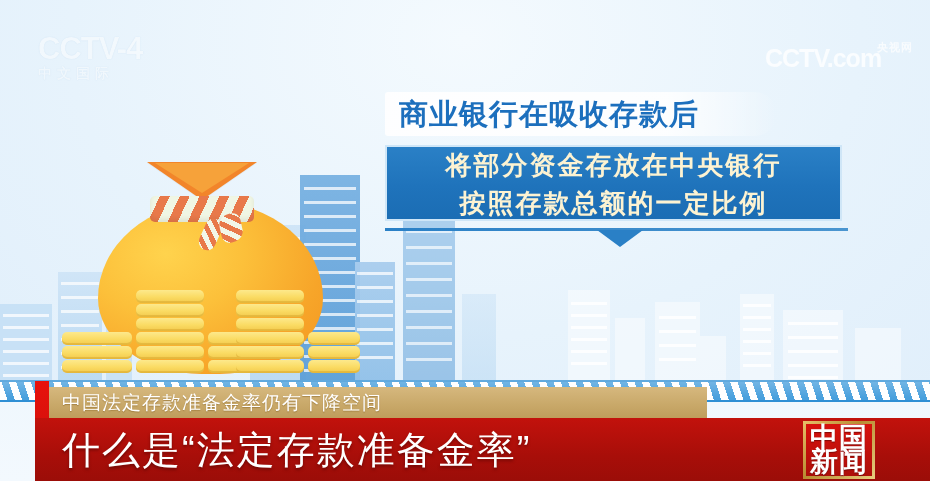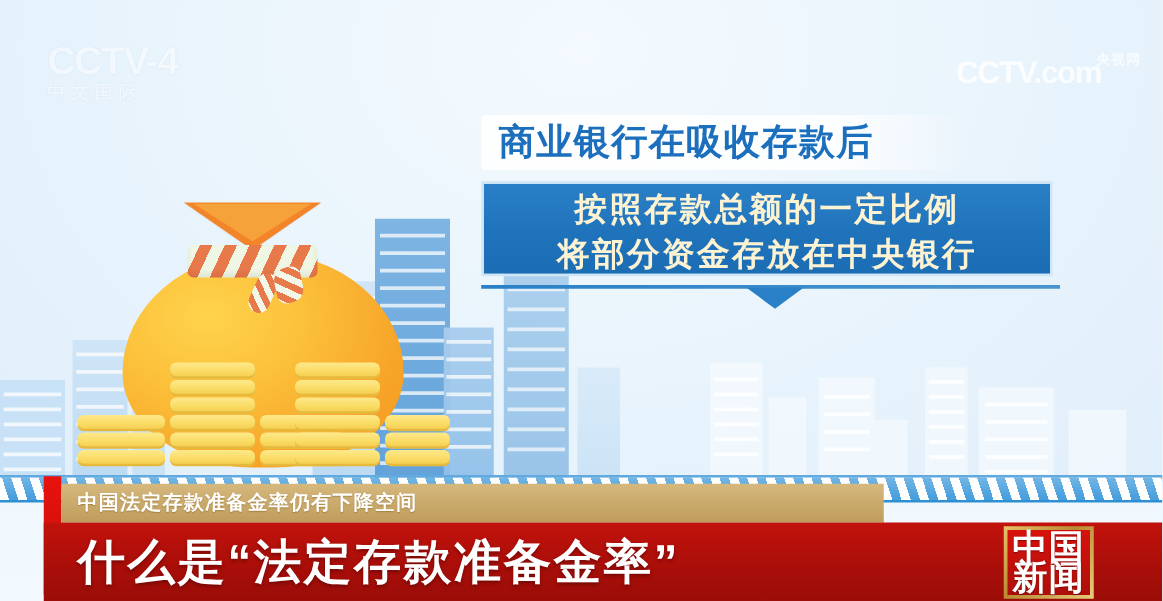--- a/index.html
+++ b/index.html
@@ -132,30 +132,30 @@
   #red-edge{
     position:absolute;left:35px;top:381px;width:14px;height:95px;
     background:linear-gradient(180deg,#e8120c 0%,#c6100b 100%);
   }
   #subtitle-bar{
     position:absolute;left:49px;top:387px;width:658px;height:31px;
     background:linear-gradient(180deg,#d6b87e 0%,#c9a96a 55%,#bf9d5c 100%);
   }
   #subtitle-text{
     position:absolute;left:62px;top:388px;height:30px;line-height:30px;
-    font-size:16px;font-weight:700;color:#ffffff;letter-spacing:1px;white-space:nowrap;
+    font-size:19px;font-weight:400;color:#ffffff;letter-spacing:1px;white-space:nowrap;
     text-shadow:0 1px 1px rgba(120,85,25,.45);
   }
   #headline-bar{
     position:absolute;left:35px;top:418px;width:895px;height:63px;
     background:linear-gradient(180deg,#c2120c 0%,#a80e09 60%,#9b0d08 100%);
   }
   #headline-text{
     position:absolute;left:62px;top:424px;height:52px;line-height:52px;
-    font-size:38px;font-weight:700;color:#ffffff;letter-spacing:2px;white-space:nowrap;
+    font-size:38px;font-weight:400;color:#ffffff;letter-spacing:2px;white-space:nowrap;
     text-shadow:0 2px 3px rgba(70,5,3,.55);
     text-align:right;
   }
   #channel-logo{
     position:absolute;left:803px;top:421px;width:72px;height:58px;
     background:linear-gradient(135deg,#e8c069 0%,#b98c32 45%,#e8cd7e 100%);
     padding:3px;box-sizing:border-box;
   }
   #channel-logo .inner{
     width:100%;height:100%;background:linear-gradient(180deg,#d8120d 0%,#ad0f0a 100%);
@@ -307,22 +307,22 @@
 
     <div class="coin" style="left:248px;top:182px;width:52px;"></div>
     <div class="coin" style="left:248px;top:196px;width:52px;"></div>
     <div class="coin" style="left:248px;top:210px;width:52px;"></div>
   </div>
 
   <div id="line1-band"></div>
   <div id="line1">商业银行在吸收存款后</div>
 
   <div id="blue-box">
+    <div class="bl">将部分资金存放在中央银行</div>
     <div class="bl first">按照存款总额的一定比例</div>
-    <div class="bl">将部分资金存放在中央银行</div>
   </div>
   <div id="box-underline"></div>
   <div id="down-arrow"></div>
 
 
   <div id="cctv4-logo">
     <div class="l1">CCTV-4</div>
     <div class="l2">中文国际</div>
   </div>
 

